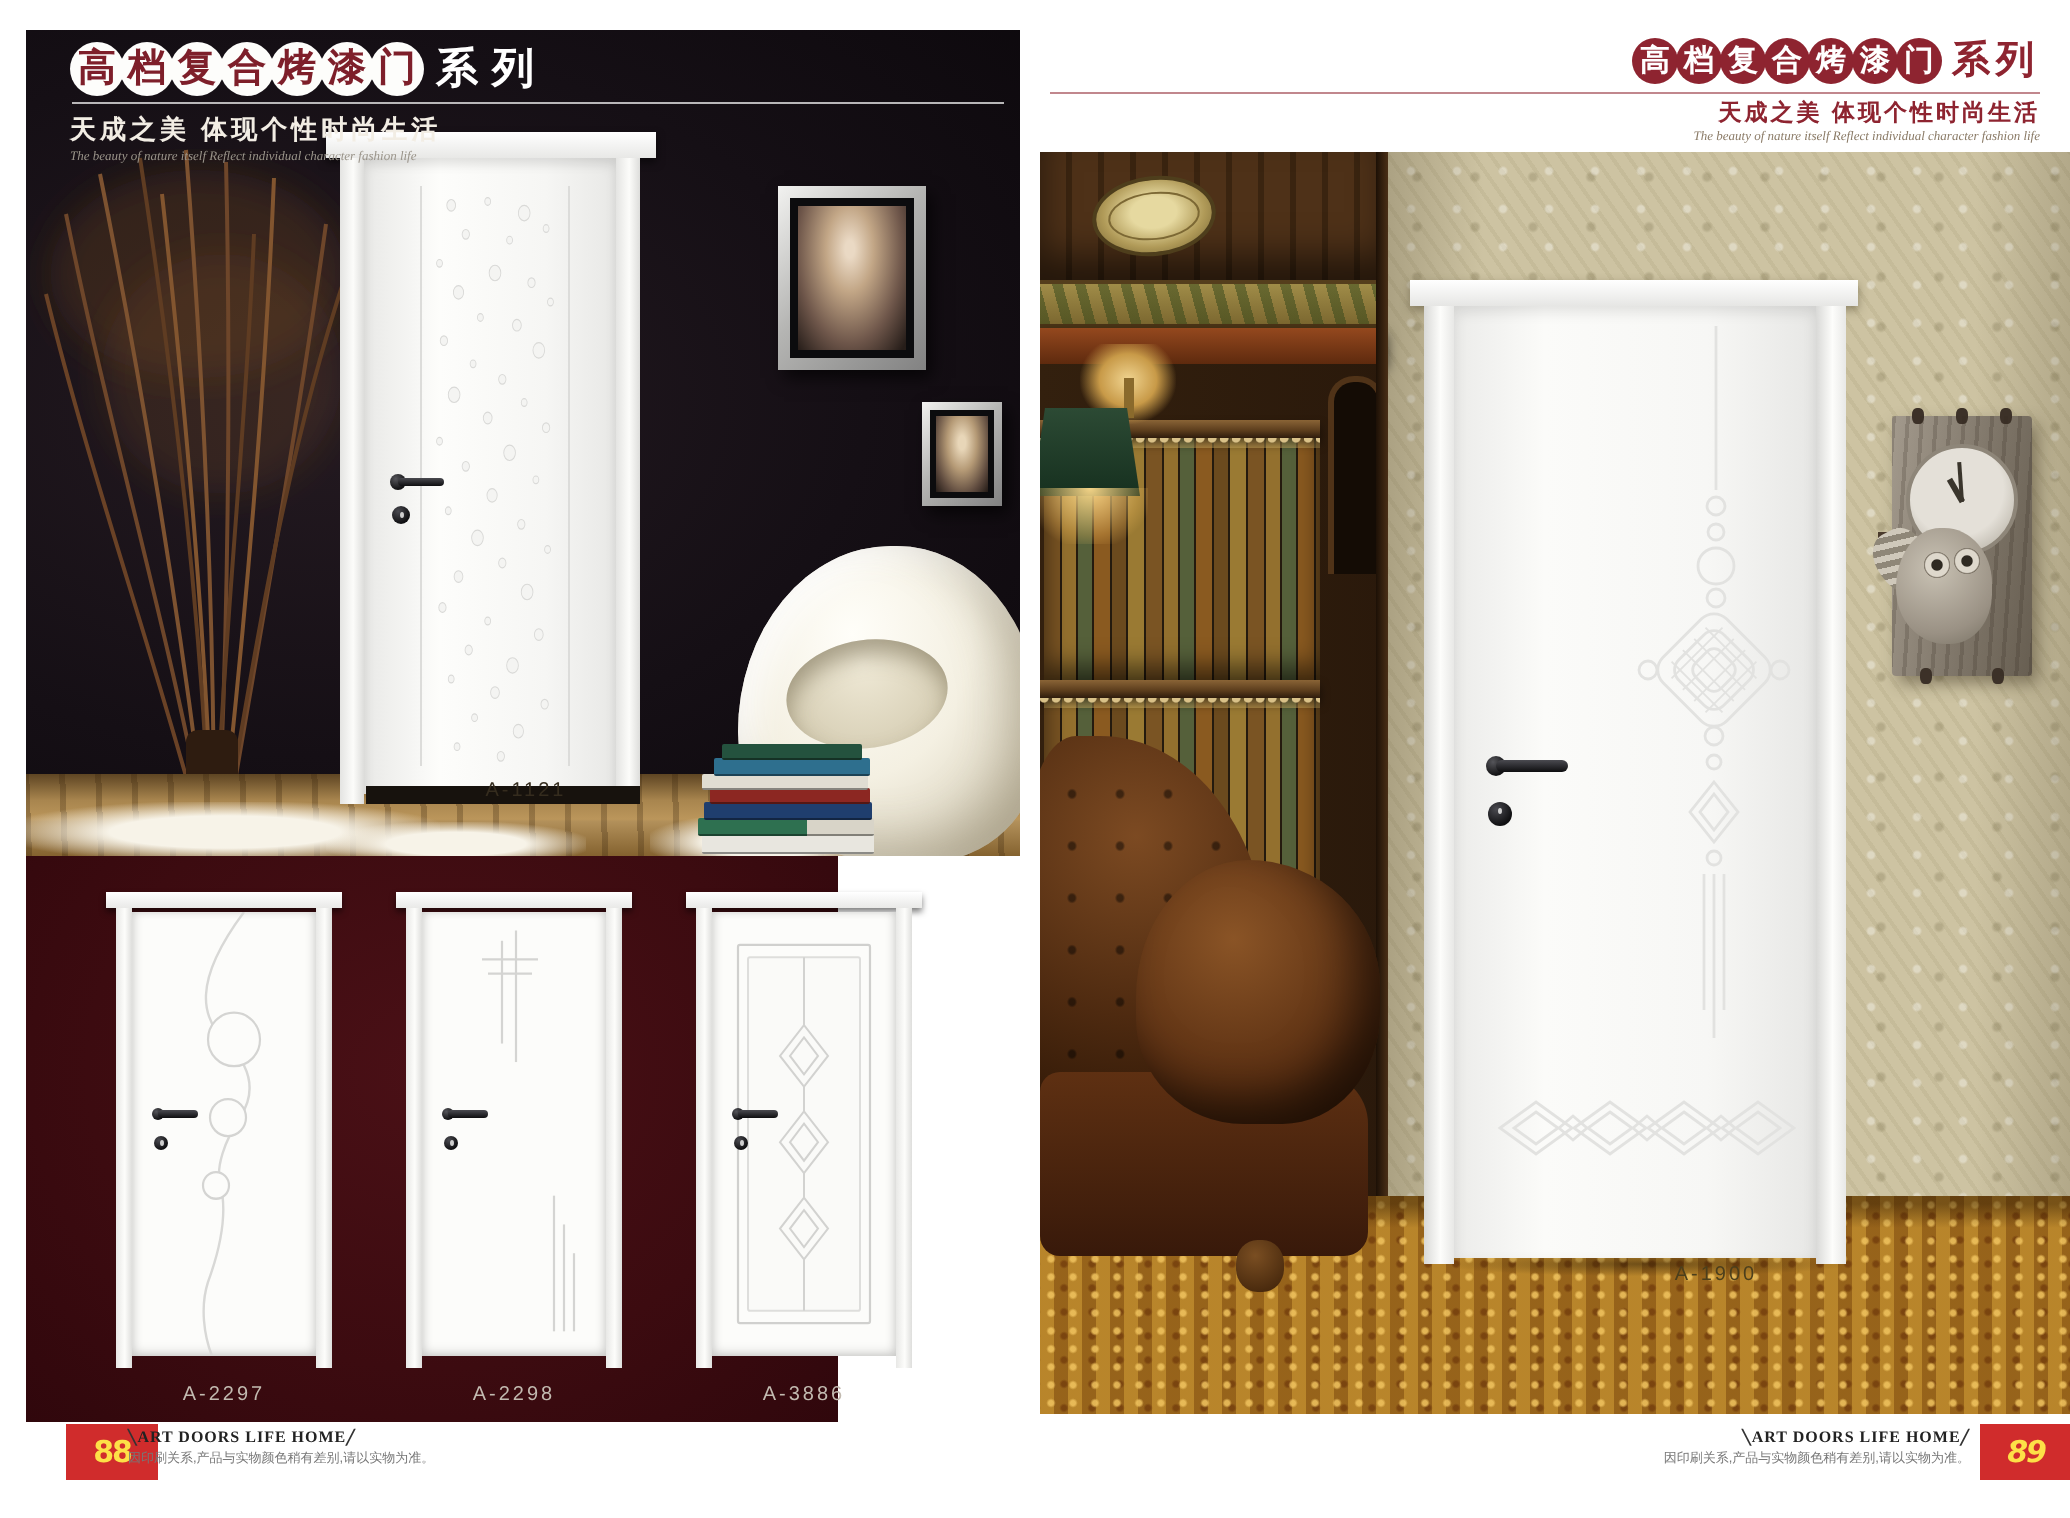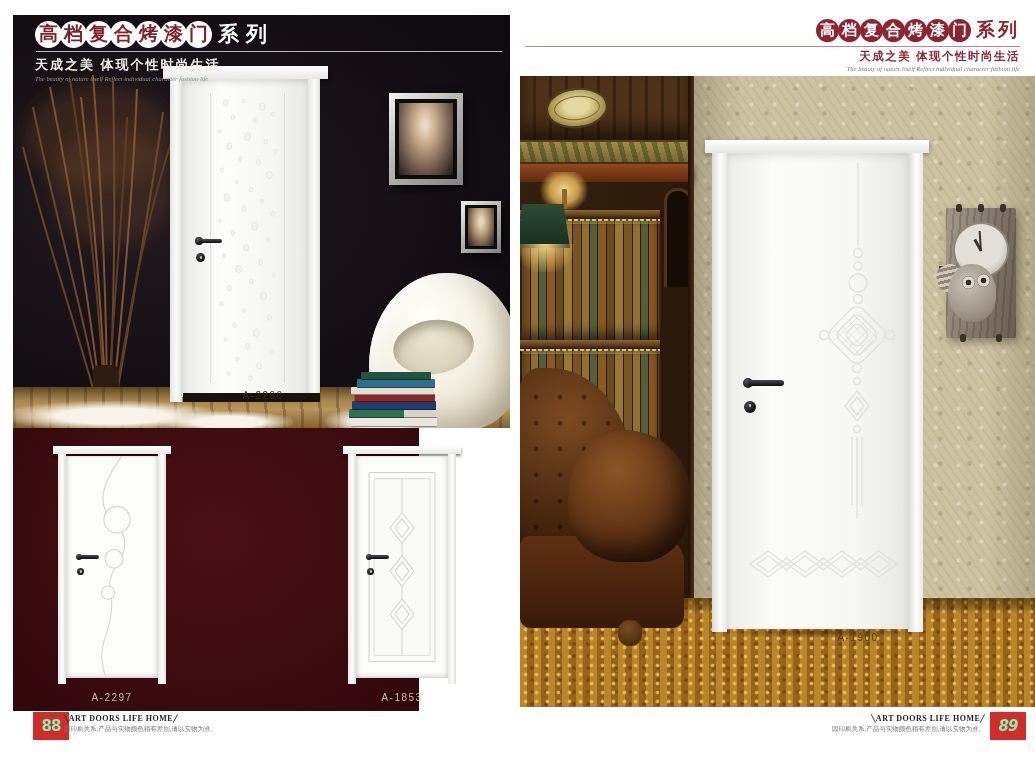--- a/index.html
+++ b/index.html
@@ -82,21 +82,21 @@
     background:linear-gradient(180deg,#ffffff,#e9e9e7);box-shadow:0 2px 3px rgba(0,0,0,.5);}
   .sd-jamb{position:absolute;top:8px;bottom:0;width:8px;
     background:linear-gradient(90deg,#e8e8e6,#fdfdfb 55%,#dededc);}
   .sd-leaf{position:absolute;left:8px;right:8px;top:10px;bottom:6px;background:#fcfcfa;
     box-shadow:inset 2px 0 4px rgba(0,0,0,.09), inset -2px 0 4px rgba(0,0,0,.09), inset 0 -3px 5px rgba(0,0,0,.08);}
   .sd-leaf svg{position:absolute;inset:0;width:100%;height:100%;}
   .sd-label{position:absolute;top:246px;left:0;width:100%;text-align:center;
     color:#c2bab0;font-size:10px;letter-spacing:1.5px;}
 
   
-  .pagenum{position:absolute;width:36px;height:28px;background:#d02c2c;color:#86efac;
+  .pagenum{position:absolute;width:46px;height:28px;background:#d02c2c;color:#fde047;
     display:flex;align-items:center;justify-content:center;
     font-size:15px;font-weight:bold;font-family:"DejaVu Sans",sans-serif;letter-spacing:-1px;}
   .brandline{font-family:"Liberation Serif",serif;font-weight:bold;font-size:8px;
     letter-spacing:.5px;color:#222;white-space:nowrap;}
   .brandline .mk{font-size:7px;color:#333;}
   .footnote{font-size:6.5px;color:#777;margin-top:2px;white-space:nowrap;}
 
   
   .header-right{position:absolute;right:15px;top:17px;z-index:6;display:flex;
     flex-direction:column;align-items:flex-end;}
@@ -361,21 +361,21 @@
     <div class="books abs">
       <div class="bk" style="bottom:0;left:2px;width:86px;height:9px;background:#e8e6df;"></div>
       <div class="bk" style="bottom:9px;left:0;width:88px;height:8px;background:linear-gradient(90deg,#2e7050 62%,#d8d4c8 62%);"></div>
       <div class="bk" style="bottom:17px;left:3px;width:84px;height:8px;background:#1f3e6e;"></div>
       <div class="bk" style="bottom:25px;left:6px;width:80px;height:7px;background:#8c2722;"></div>
       <div class="bk" style="bottom:32px;left:2px;width:83px;height:7px;background:#e0ddd2;"></div>
       <div class="bk" style="bottom:39px;left:8px;width:78px;height:8px;background:#2e6f8e;"></div>
       <div class="bk" style="bottom:47px;left:12px;width:70px;height:7px;background:#24523e;"></div>
     </div>
 
-    <div class="label-dark abs" style="left:190px;top:375px;width:120px;">A-2296</div>
+    <div class="label-dark abs" style="left:190px;top:375px;width:120px;">A-1121</div>
   </div>
 
   <div class="showcase">
 
     <div class="sdoor" style="left:45px;">
       <div class="sd-lintel"></div>
       <div class="sd-jamb" style="left:0;"></div>
       <div class="sd-jamb" style="right:0;"></div>
       <div class="sd-leaf">
         <svg viewBox="0 0 92 216" preserveAspectRatio="none">
@@ -386,20 +386,42 @@
               <circle cx="42" cy="133" r="6.5"></circle>
           </g>
         </svg>
         <div class="rosette" style="position:absolute;left:10px;top:98px;width:6px;height:6px;"></div>
         <div class="lever" style="position:absolute;left:13px;top:99px;width:20px;height:3.5px;"></div>
         <div class="lockc" style="position:absolute;left:11px;top:112px;width:7px;height:7px;"></div>
       </div>
       <div class="sd-label">A-2297</div>
     </div>
 
+    <div class="sdoor" style="left:190px;">
+      <div class="sd-lintel"></div>
+      <div class="sd-jamb" style="left:0;"></div>
+      <div class="sd-jamb" style="right:0;"></div>
+      <div class="sd-leaf">
+        <svg viewBox="0 0 92 216" preserveAspectRatio="none">
+          <g stroke="#d4d4d2" stroke-width="1.1" fill="none">
+            <line x1="40" y1="14" x2="40" y2="64"></line>
+              <line x1="47" y1="9" x2="47" y2="73"></line>
+            <line x1="30" y1="23" x2="58" y2="23"></line>
+              <line x1="33" y1="30" x2="55" y2="30"></line>
+            <line x1="66" y1="138" x2="66" y2="204"></line>
+              <line x1="71" y1="152" x2="71" y2="204"></line>
+            <line x1="76" y1="166" x2="76" y2="204"></line>
+          </g>
+        </svg>
+        <div class="rosette" style="position:absolute;left:10px;top:98px;width:6px;height:6px;"></div>
+        <div class="lever" style="position:absolute;left:13px;top:99px;width:20px;height:3.5px;"></div>
+        <div class="lockc" style="position:absolute;left:11px;top:112px;width:7px;height:7px;"></div>
+      </div>
+      <div class="sd-label">A-2298</div>
+    </div>
 
     <div class="sdoor" style="left:335px;">
       <div class="sd-lintel"></div>
       <div class="sd-jamb" style="left:0;"></div>
       <div class="sd-jamb" style="right:0;"></div>
       <div class="sd-leaf">
         <svg viewBox="0 0 92 216" preserveAspectRatio="none">
           <rect x="13" y="16" width="66" height="184" rx="1" fill="none" stroke="#d0d0ce" stroke-width="1.1"></rect>
           <rect x="18" y="22" width="56" height="172" rx="1" fill="#fafaf8" stroke="#dededc" stroke-width="1"></rect>
           <g fill="none" stroke="#d2d2d0" stroke-width="1">
@@ -412,21 +434,21 @@
             <line x1="46" y1="22" x2="46" y2="55"></line>
               <line x1="46" y1="85" x2="46" y2="97"></line>
             <line x1="46" y1="127" x2="46" y2="139"></line>
               <line x1="46" y1="169" x2="46" y2="194"></line>
           </g>
         </svg>
         <div class="rosette" style="position:absolute;left:10px;top:98px;width:6px;height:6px;"></div>
         <div class="lever" style="position:absolute;left:13px;top:99px;width:20px;height:3.5px;"></div>
         <div class="lockc" style="position:absolute;left:11px;top:112px;width:7px;height:7px;"></div>
       </div>
-      <div class="sd-label">A-1853</div>
+      <div class="sd-label">A-3886</div>
     </div>
   </div>
 
   <div class="pagenum" style="left:33px;top:712px;">88</div>
   <div class="abs" style="left:64px;top:714px;">
     <div class="brandline">
       <span class="mk">╲</span><span>ART DOORS LIFE HOME</span><span class="mk">╱</span>
     </div>
     <div class="footnote">因印刷关系,产品与实物颜色稍有差别,请以实物为准。</div>
   </div>

